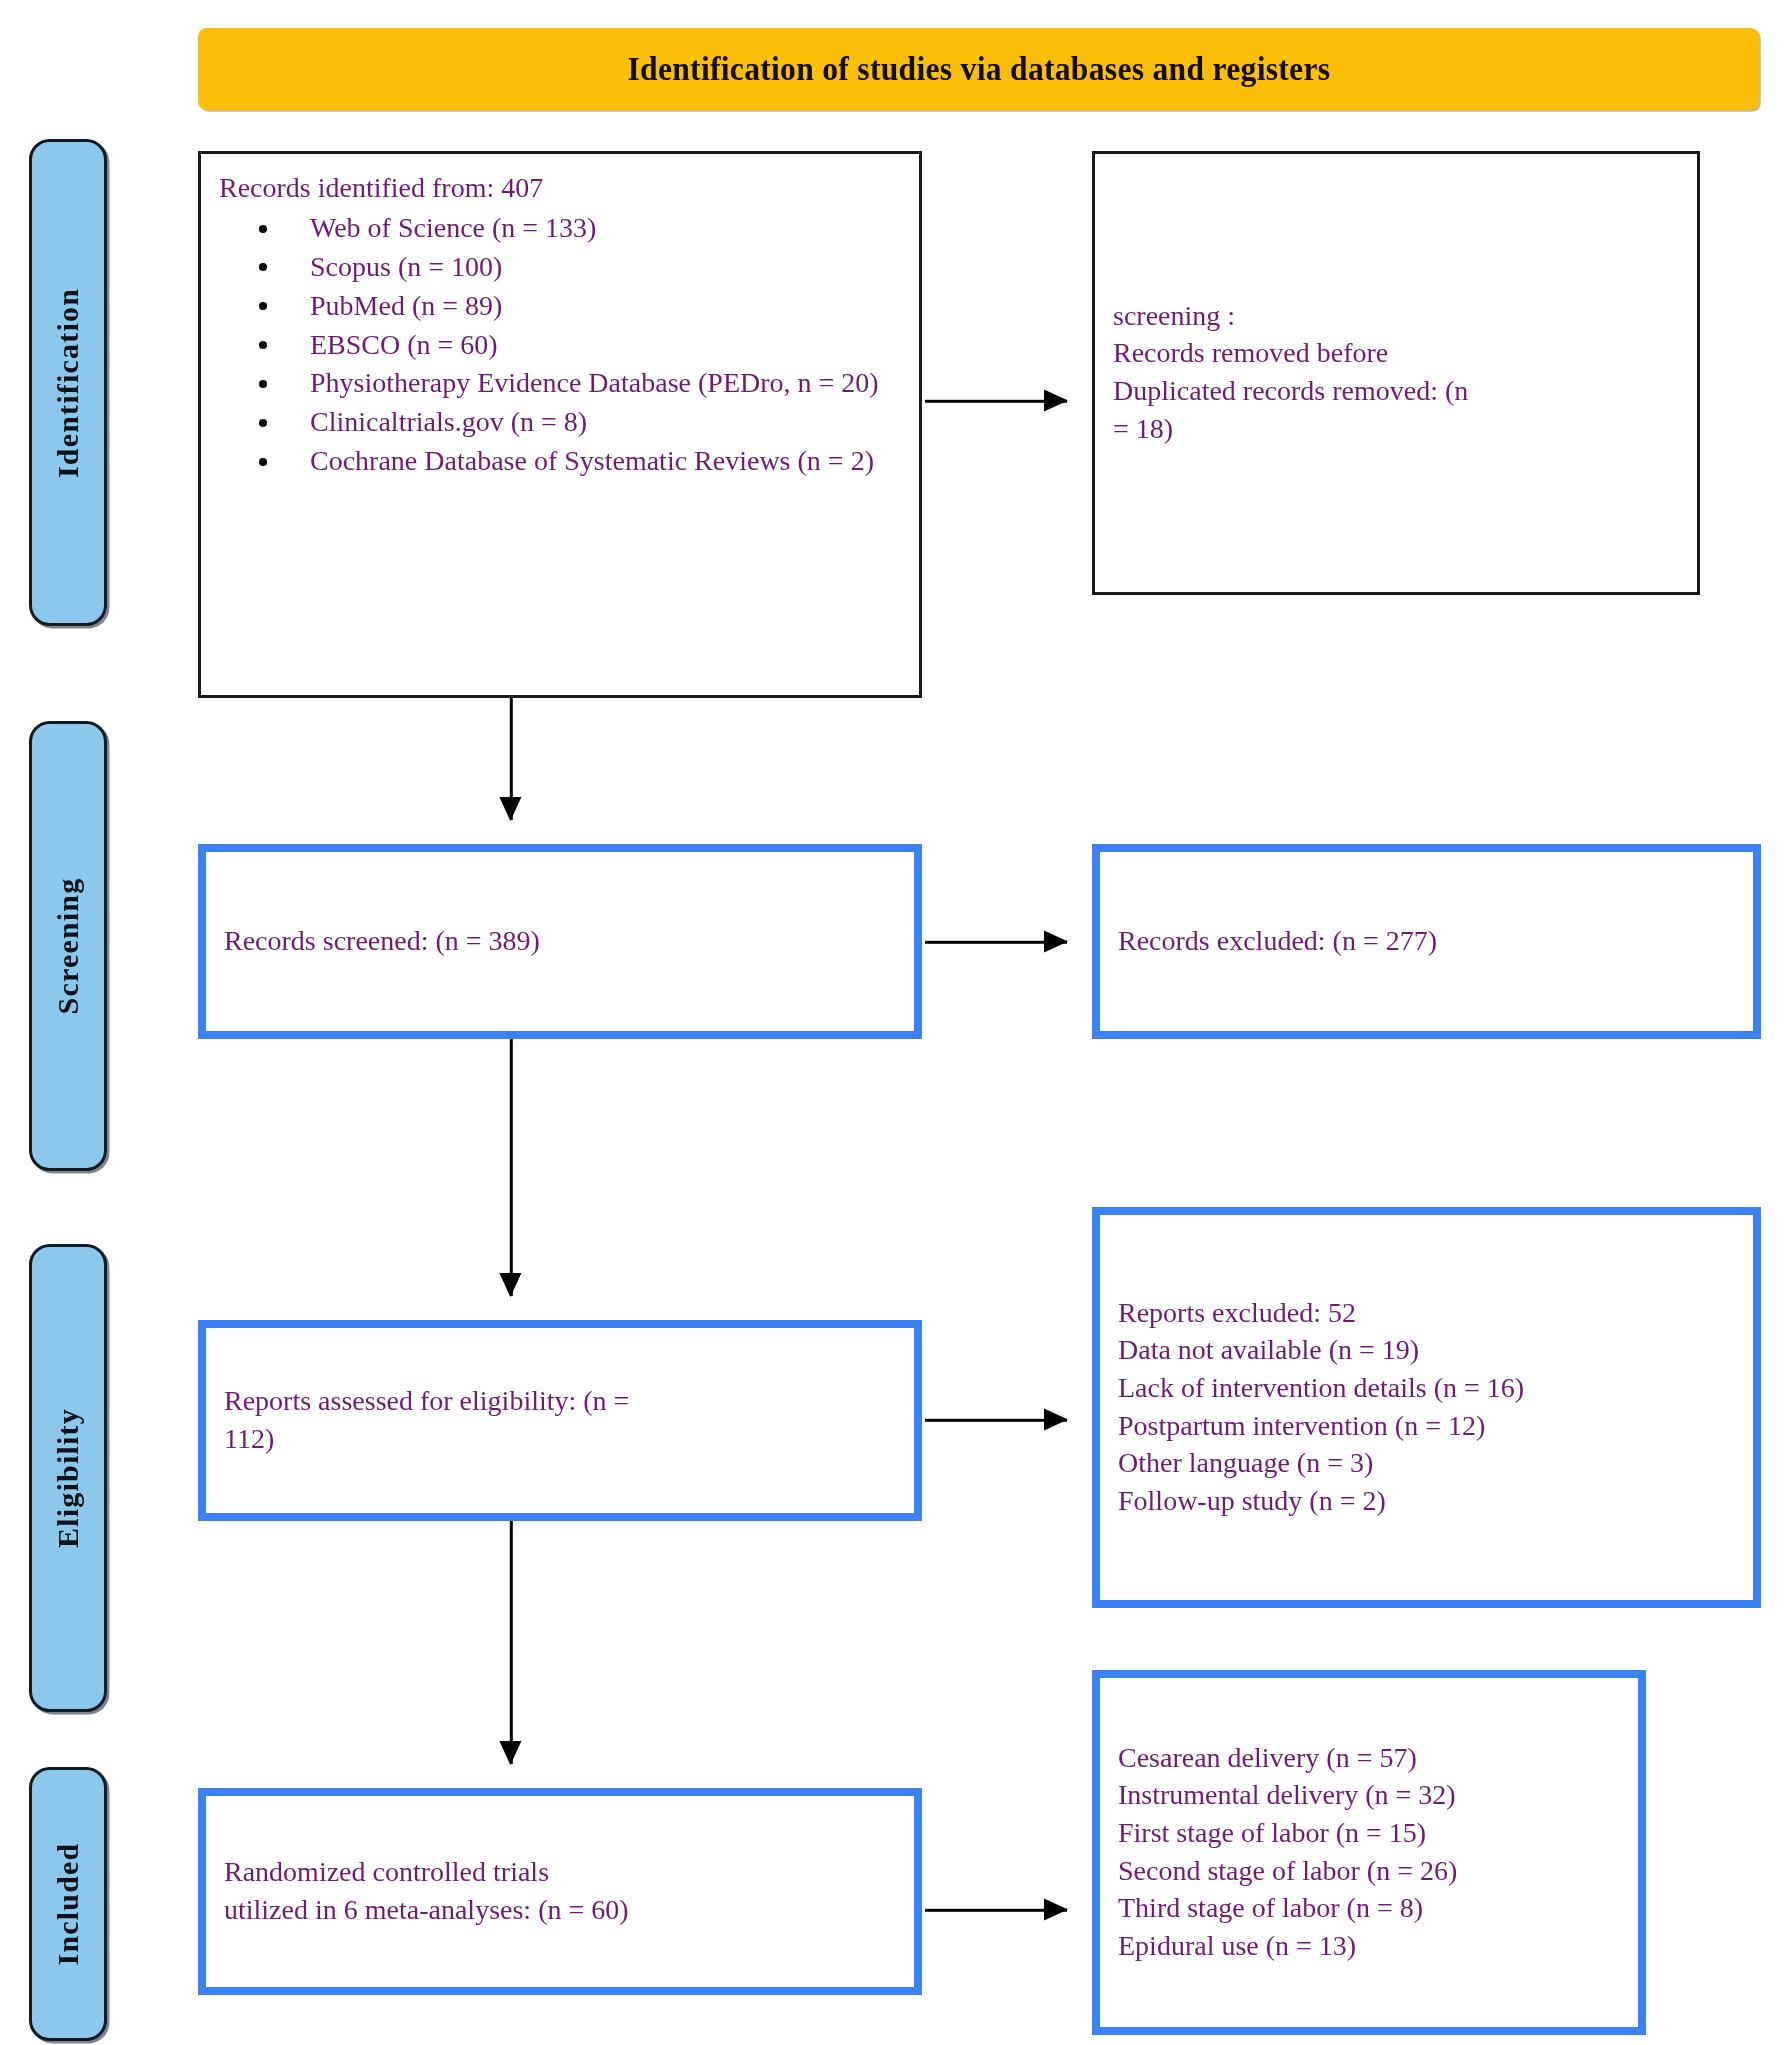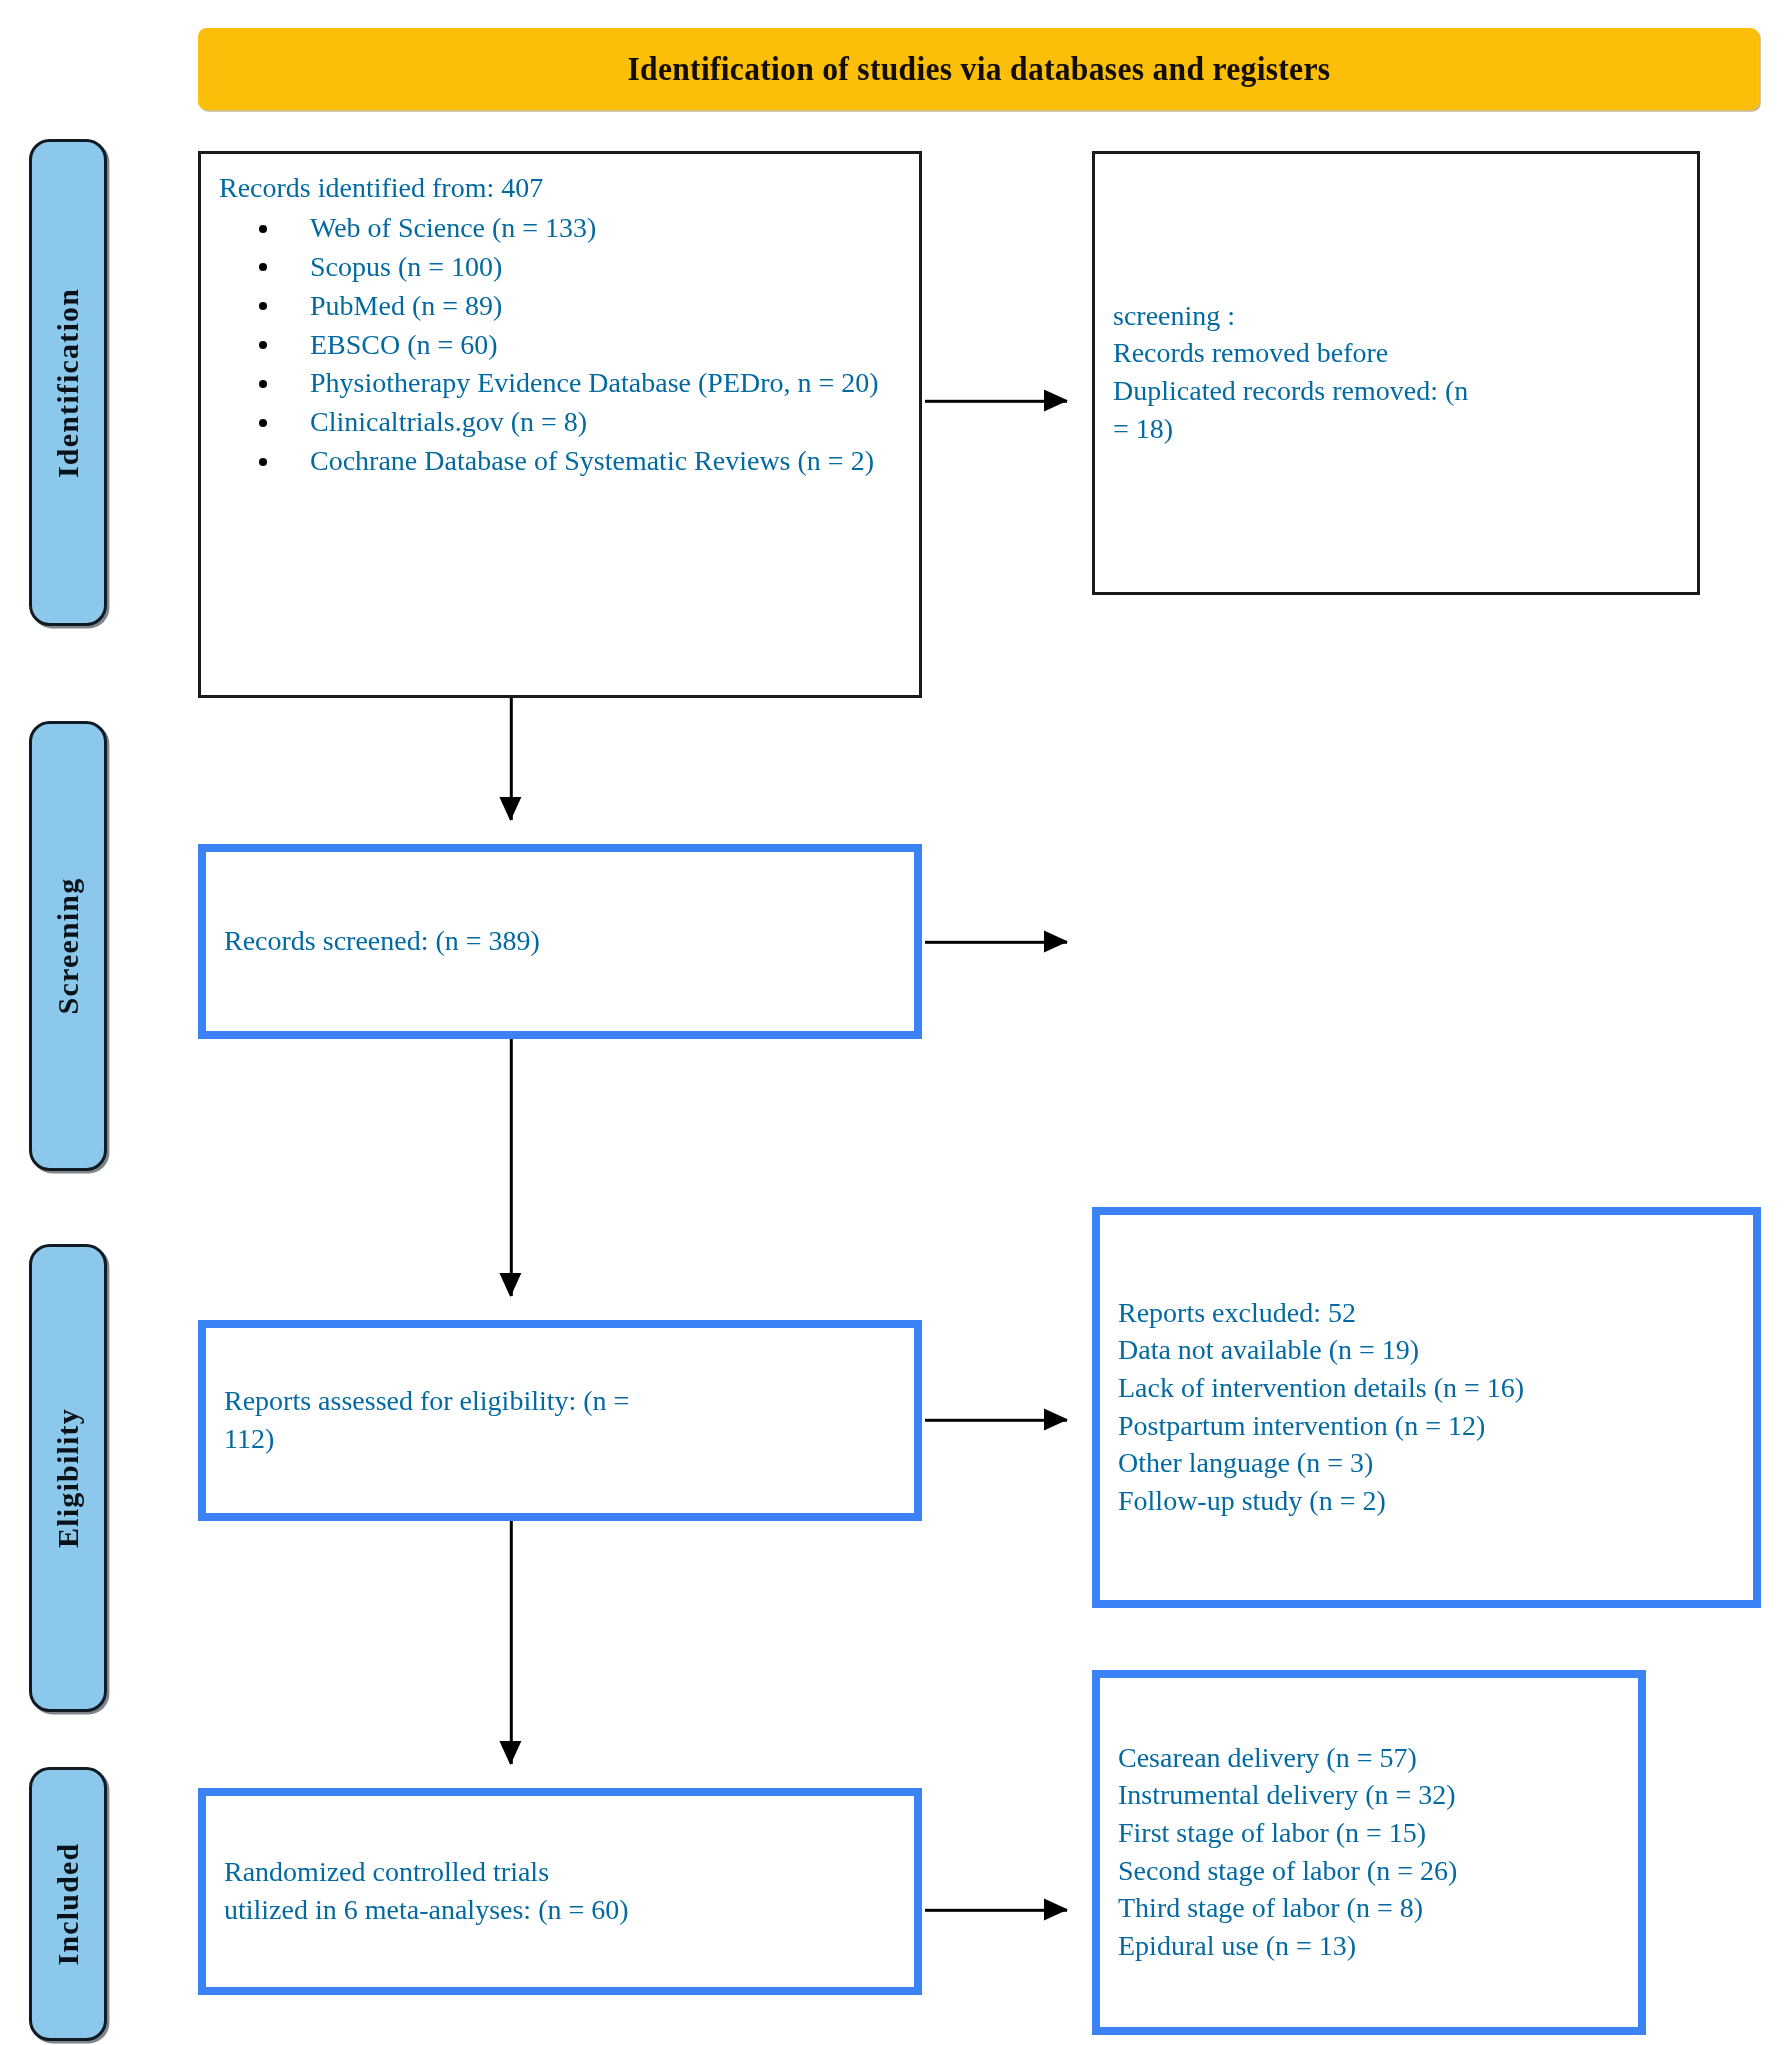--- a/index.html
+++ b/index.html
@@ -62,21 +62,21 @@
   #phase-included     { top:1767px; height:268px; }
 
   
   .box{
     position:absolute;
     background:#fff;
     box-sizing:border-box;
     padding:16px 18px;
     font-size:28px;
     line-height:1.30;
-    color:#0369a1;
+    color:#701a75;
   }
   .box-black{ border:3px solid #1a1a1a; }
   .box-gray { border:8px solid #3b82f6; }
 
   
   #box-identified{ left:198px; top:151px;  width:724px; height:547px; }
   #box-removed   { left:1092px; top:151px; width:608px; height:444px;
                    display:flex;align-items:center; }
   #box-removed .inner{ width:100%; }
 
@@ -208,20 +208,23 @@
       <p>Records removed before</p>
       <p>Duplicated records removed: (n</p>
       <p>= 18)</p>
     </div>
   </div>
 
   <div class="box box-gray" id="box-screened">
     <p>Records screened: (n = 389)</p>
   </div>
 
+  <div class="box box-gray" id="box-excluded">
+    <p>Records excluded: (n = 277)</p>
+  </div>
 
   <div class="box box-gray" id="box-eligibility">
     <div class="lines">
       <p>Reports assessed for eligibility: (n =</p>
       <p>112)</p>
     </div>
   </div>
 
   <div class="box box-gray" id="box-reports-excluded">
     <div class="lines">

